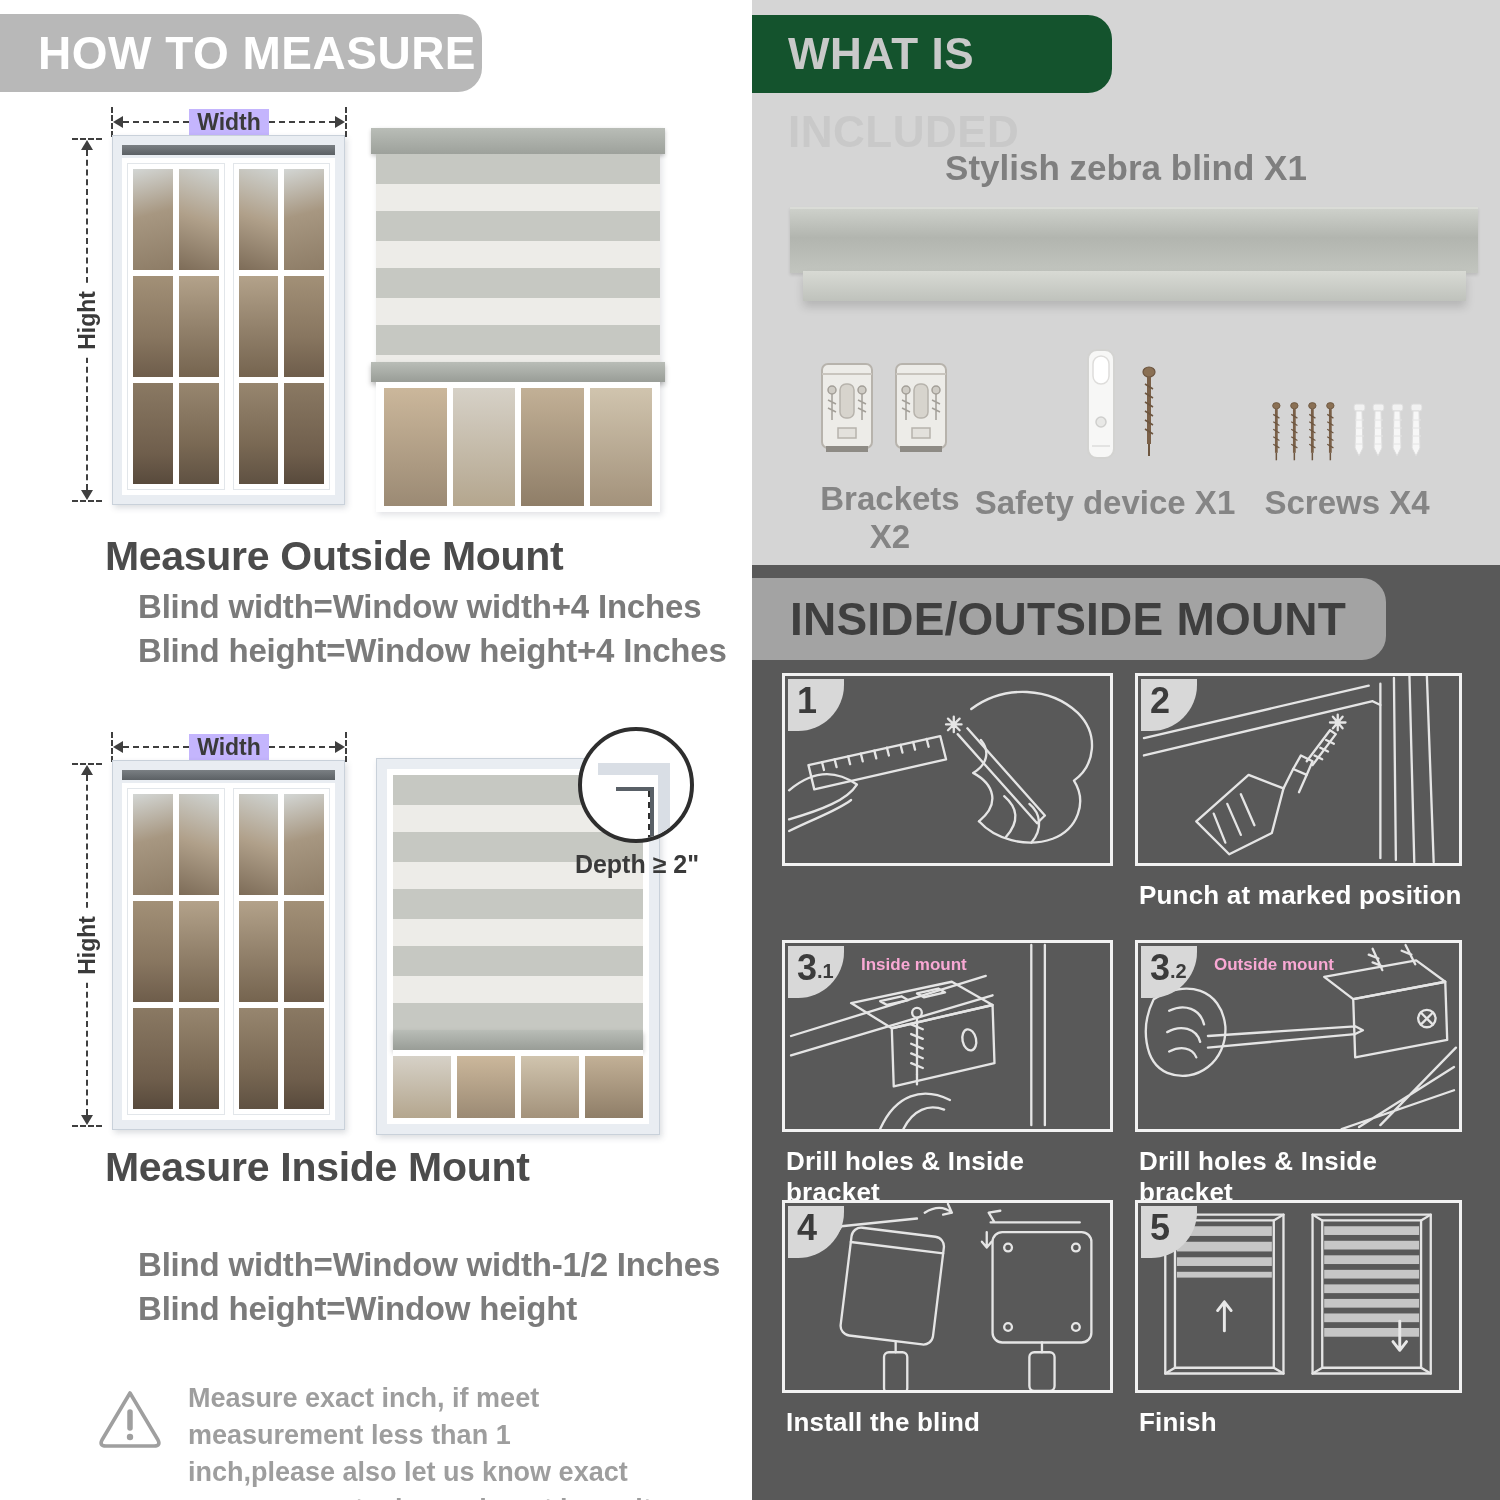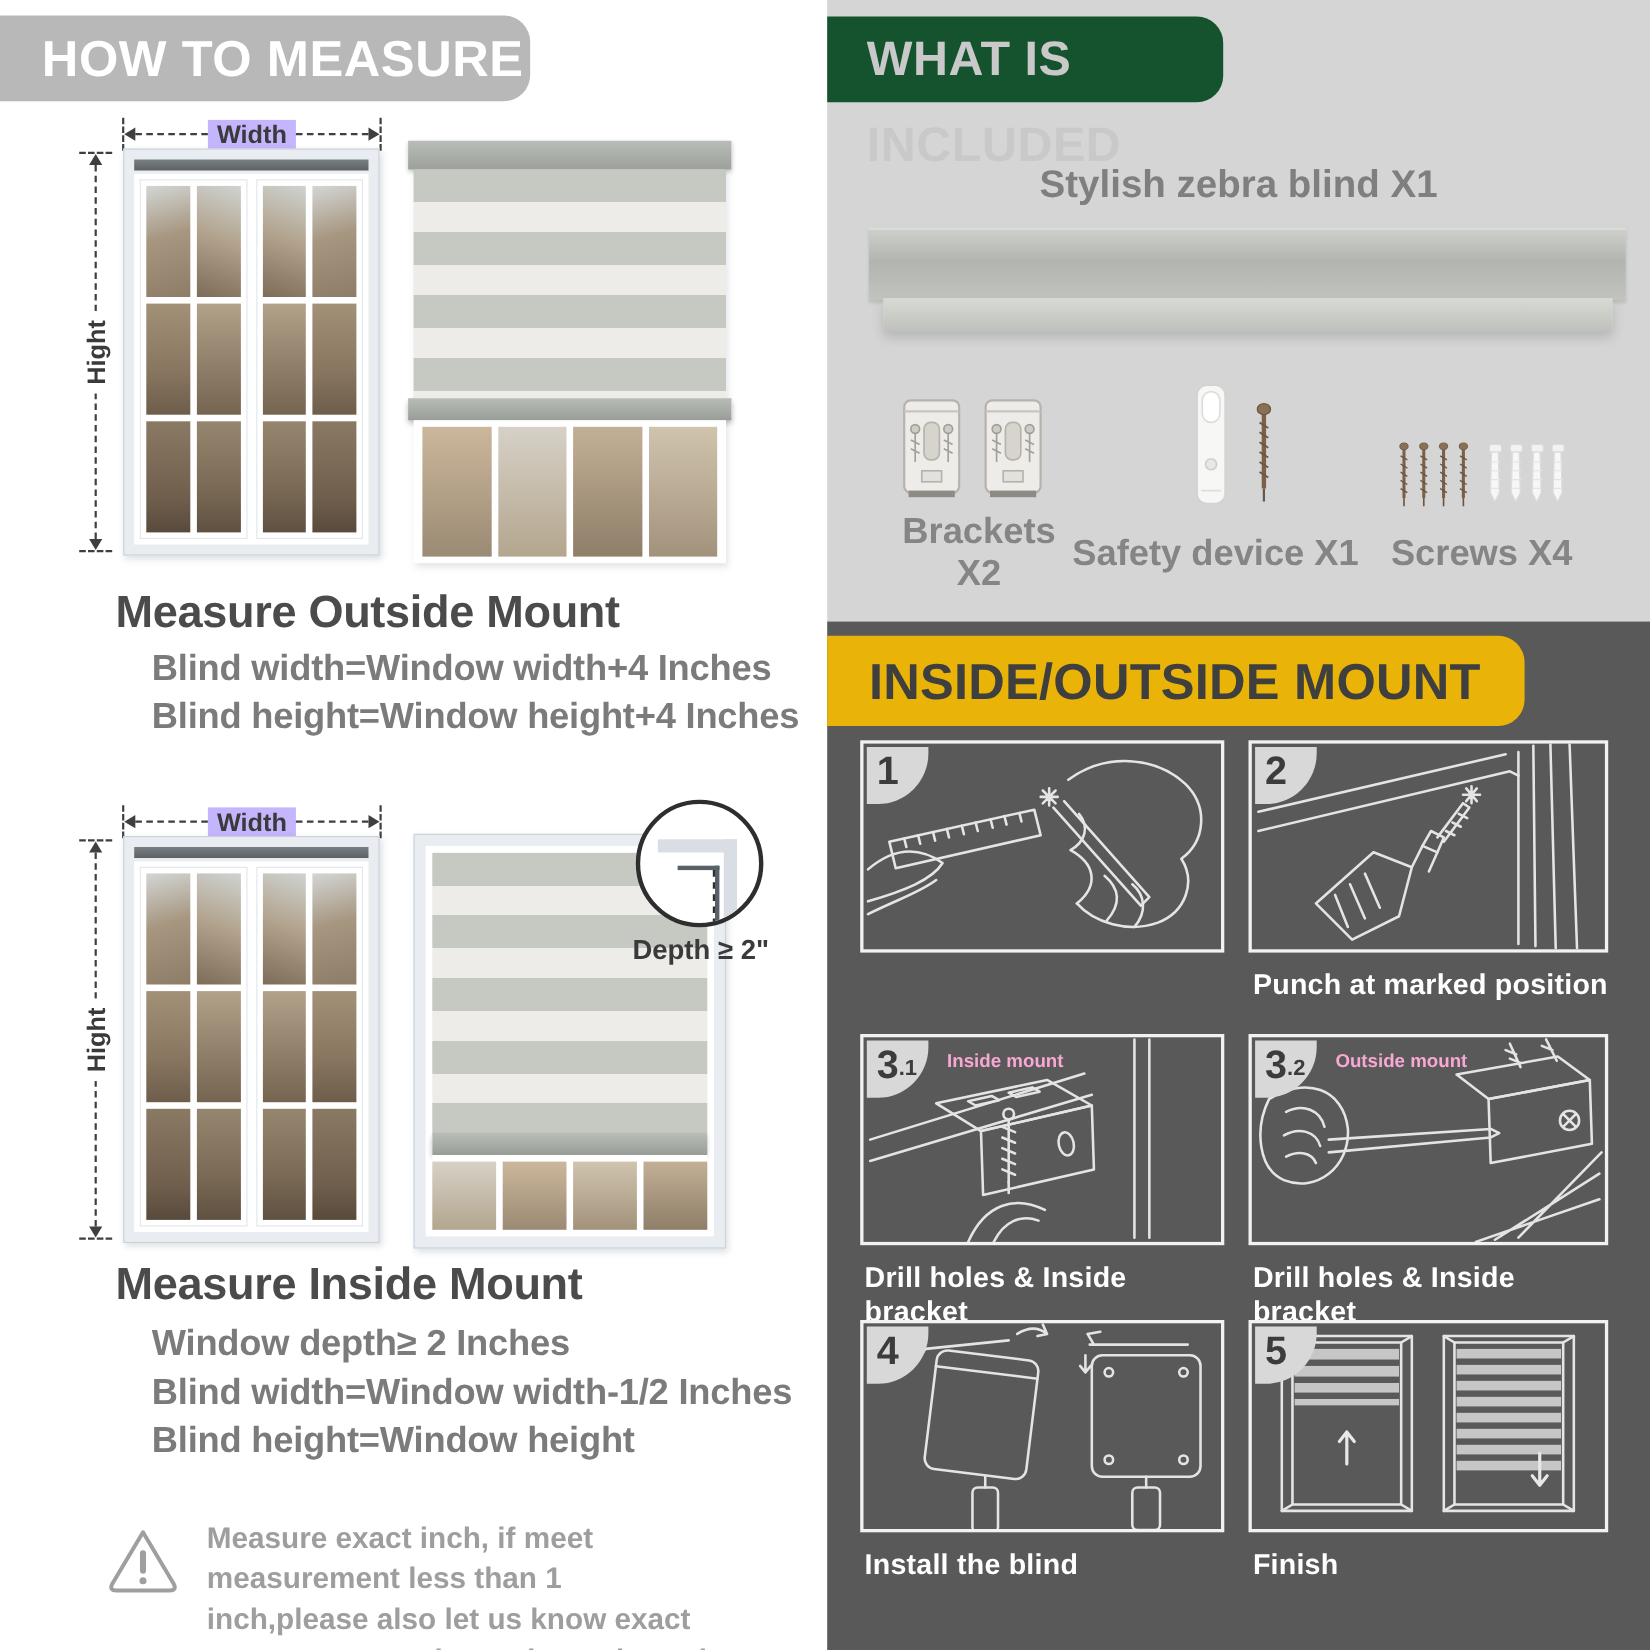--- a/index.html
+++ b/index.html
@@ -9,21 +9,21 @@
 
   
   .badge-left{left:0;top:14px;width:482px;height:78px;background:#b8b8b8;
     border-radius:0 24px 24px 0;color:#ffffff;font-size:46px;font-weight:800;
     line-height:78px;padding-left:38px;letter-spacing:.5px;box-sizing:border-box;}
   .panel-light{left:752px;top:0;width:748px;height:565px;background:#d5d5d5;}
   .panel-dark{left:752px;top:565px;width:748px;height:935px;background:#595959;}
   .badge-included{left:752px;top:15px;width:360px;height:78px;background:#14532d;
     border-radius:0 24px 24px 0;color:#c9c9c9;font-size:44px;font-weight:800;
     line-height:78px;padding-left:36px;letter-spacing:.5px;box-sizing:border-box;}
-  .badge-mount{left:752px;top:578px;width:634px;height:82px;background:#eab308;
+  .badge-mount{left:752px;top:578px;width:634px;height:82px;background:#a3a3a3;
     border-radius:0 24px 24px 0;color:#3f3f3f;font-size:46px;font-weight:800;
     line-height:82px;padding-left:38px;letter-spacing:.2px;box-sizing:border-box;}
 
   
   .sec-title{font-size:41px;font-weight:800;color:#4b4b4b;letter-spacing:-.3px;}
   .sec-line{font-size:33px;font-weight:700;color:#7b7b7b;letter-spacing:-.2px;margin-left:33px;}
   .warn-text{font-size:27px;font-weight:700;color:#9e9e9e;line-height:37px;width:470px;}
 
   
   .h-arrow{display:flex;align-items:center;height:18px;}
@@ -215,21 +215,20 @@
   </div>
 
   <div class="abs mag" style="left:578px;top:727px;width:116px;height:116px;">
     <div class="mag-f1"></div>
     <div class="mag-f2"></div>
     <div class="mag-dash"></div>
   </div>
   <div class="abs depth-lab" style="left:572px;top:850px;width:130px;text-align:center;">Depth ≥ 2"</div>
 
   <div class="abs sec-title" style="left:105px;top:1144px;">Measure Inside Mount</div>
-  <div class="abs sec-line" style="left:105px;top:1202px;">Window depth≥ 2 Inches</div>
   <div class="abs sec-line" style="left:105px;top:1246px;">Blind width=Window width-1/2 Inches</div>
   <div class="abs sec-line" style="left:105px;top:1290px;">Blind height=Window height</div>
 
   <svg class="abs" style="left:96px;top:1388px;" width="68" height="66" viewBox="0 0 68 66">
     <path d="M34 5 L62 52 Q65 58 58 58 L10 58 Q3 58 6 52 Z" fill="none" stroke="#9f9f9f" stroke-width="3.6" stroke-linejoin="round"></path>
     <path d="M34 24 L34 40" stroke="#9f9f9f" stroke-width="5.5" stroke-linecap="round"></path>
     <circle cx="34" cy="49" r="3.2" fill="#9f9f9f"></circle>
   </svg>
   <div class="abs warn-text" style="left:188px;top:1380px;">Measure exact inch, if meet measurement less than 1 inch,please also let us know exact measurement, please do not leave it</div>
 
@@ -319,21 +318,21 @@
         <path d="M3,16 h9 M3,24 h9 M3,32 h9 M3,40 h8" stroke="#e4e4e4"></path>
       </g>
       <g transform="translate(141,2)">
         <rect x="2" y="0" width="11" height="7" rx="2" fill="#f2f2f2" stroke="#dadada"></rect>
         <path d="M4,7 L3,44 L7,52 L11,44 L10,7 Z" fill="#f7f7f7" stroke="#dcdcdc"></path>
         <path d="M3,16 h9 M3,24 h9 M3,32 h9 M3,40 h8" stroke="#e4e4e4"></path>
       </g>
     </g>
   </svg>
 
-  <div class="abs inc-label" style="left:800px;top:464px;width:180px;">Brackets X2</div>
+  <div class="abs inc-label" style="left:800px;top:480px;width:180px;">Brackets X2</div>
   <div class="abs inc-label" style="left:965px;top:484px;width:280px;">Safety device X1</div>
   <div class="abs inc-label" style="left:1262px;top:484px;width:170px;">Screws X4</div>
 
   <div class="abs panel-dark"></div>
   <div class="abs badge-mount">INSIDE/OUTSIDE MOUNT</div>
 
   <div class="abs step" style="left:782px;top:673px;width:331px;height:193px;">
     <svg class="art" viewBox="0 0 331 193">
       <g fill="none" stroke="#ededed" stroke-width="2.4" stroke-linecap="round" stroke-linejoin="round" opacity=".95">
         <path d="M2,118 C28,96 52,98 72,112 C62,128 36,138 2,148"></path>

